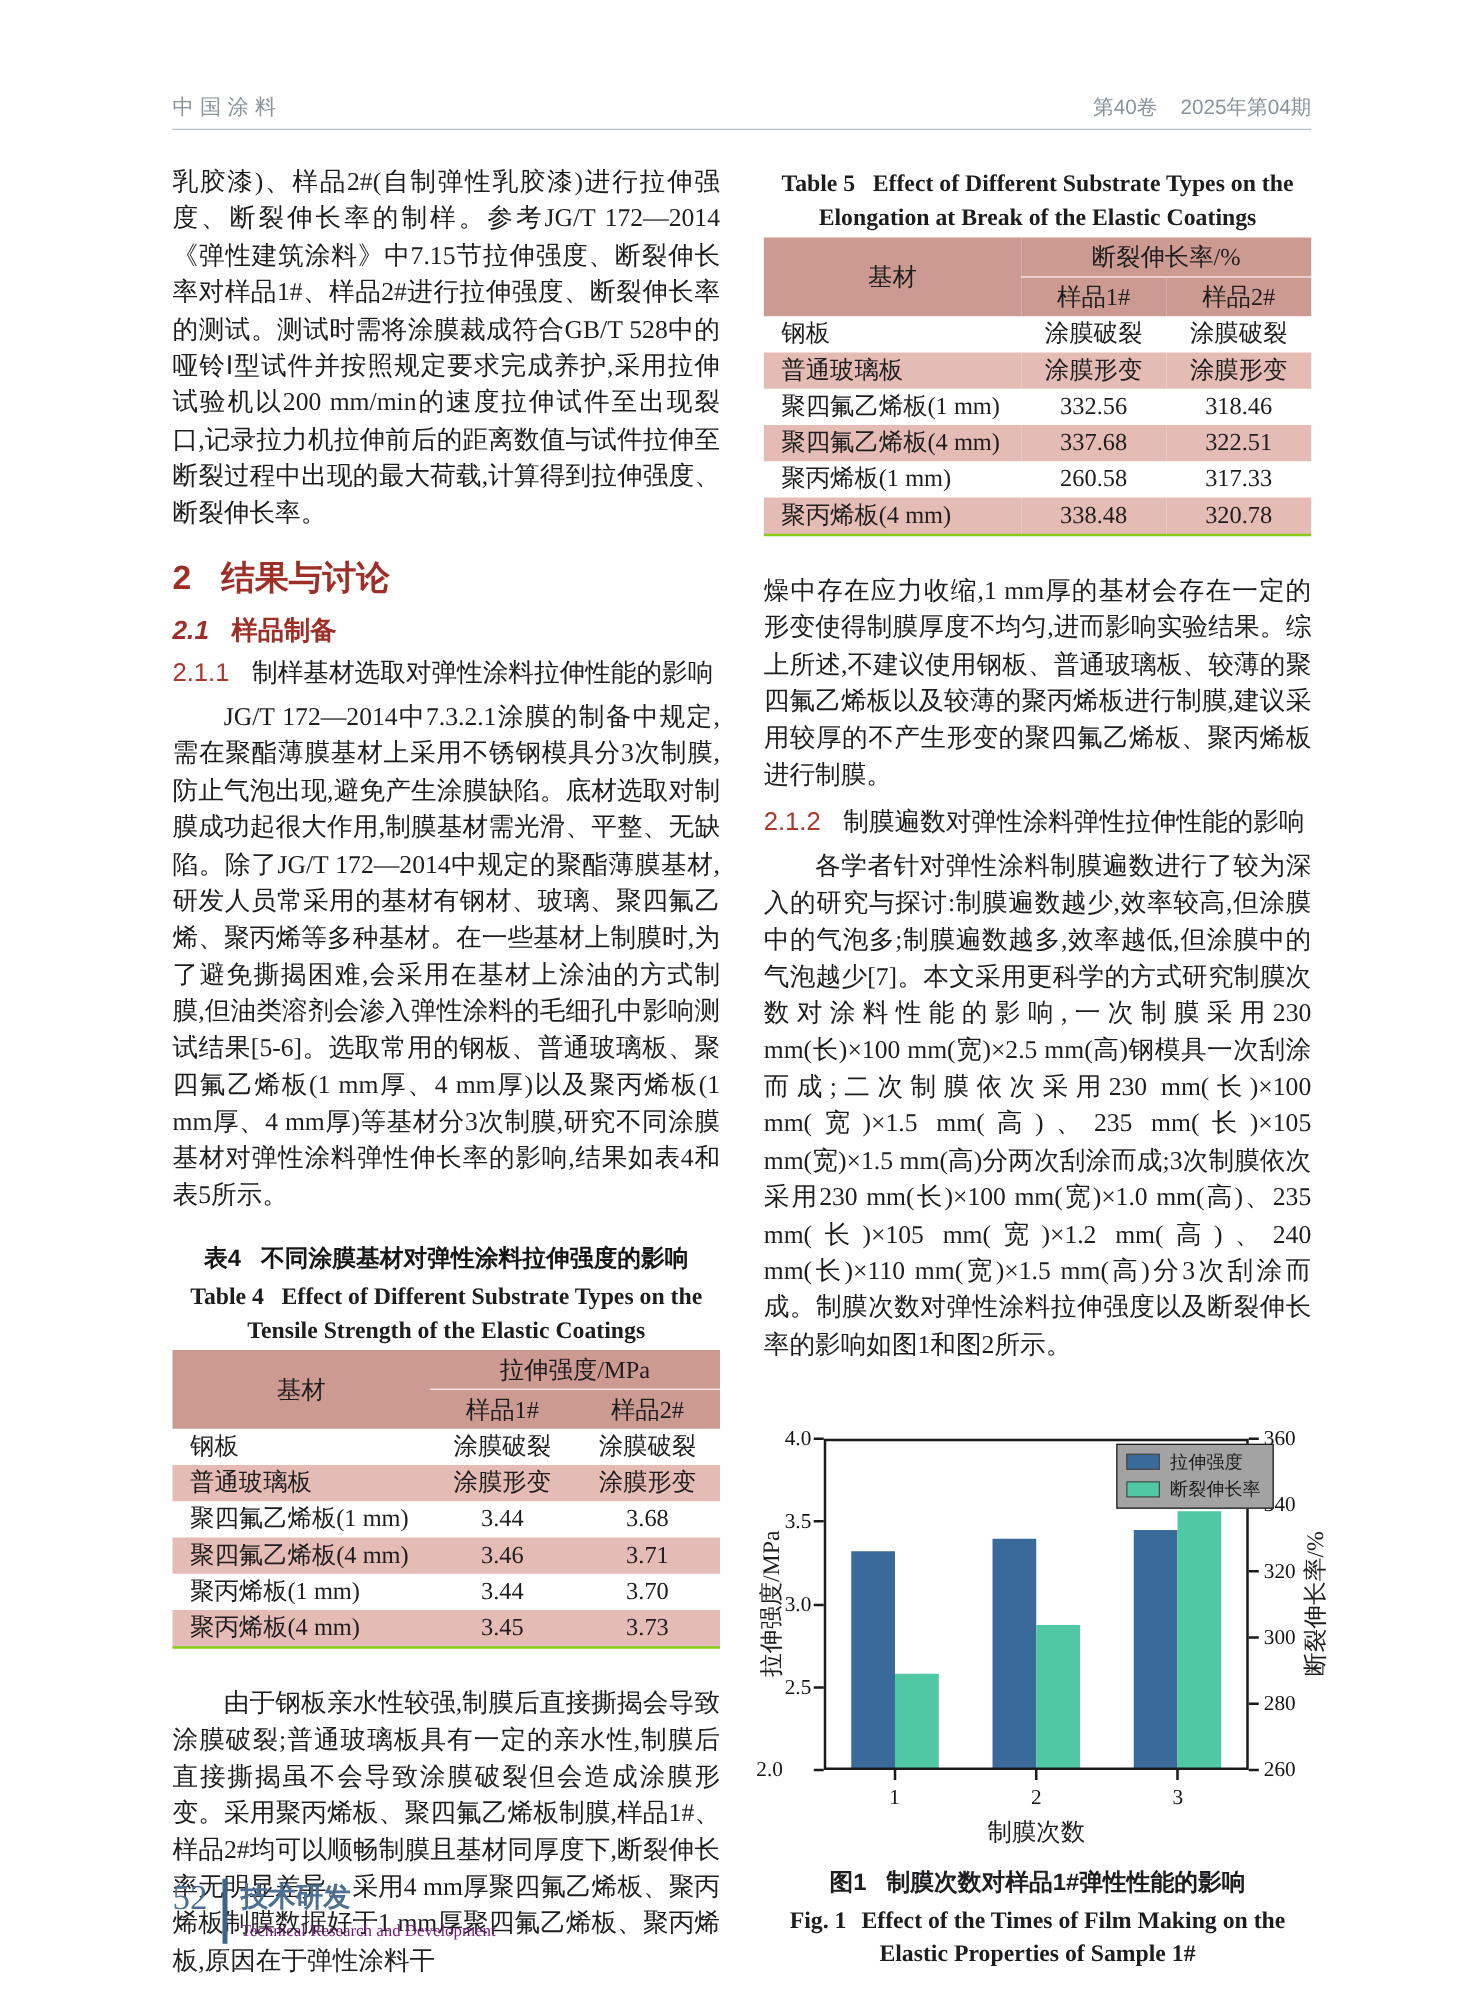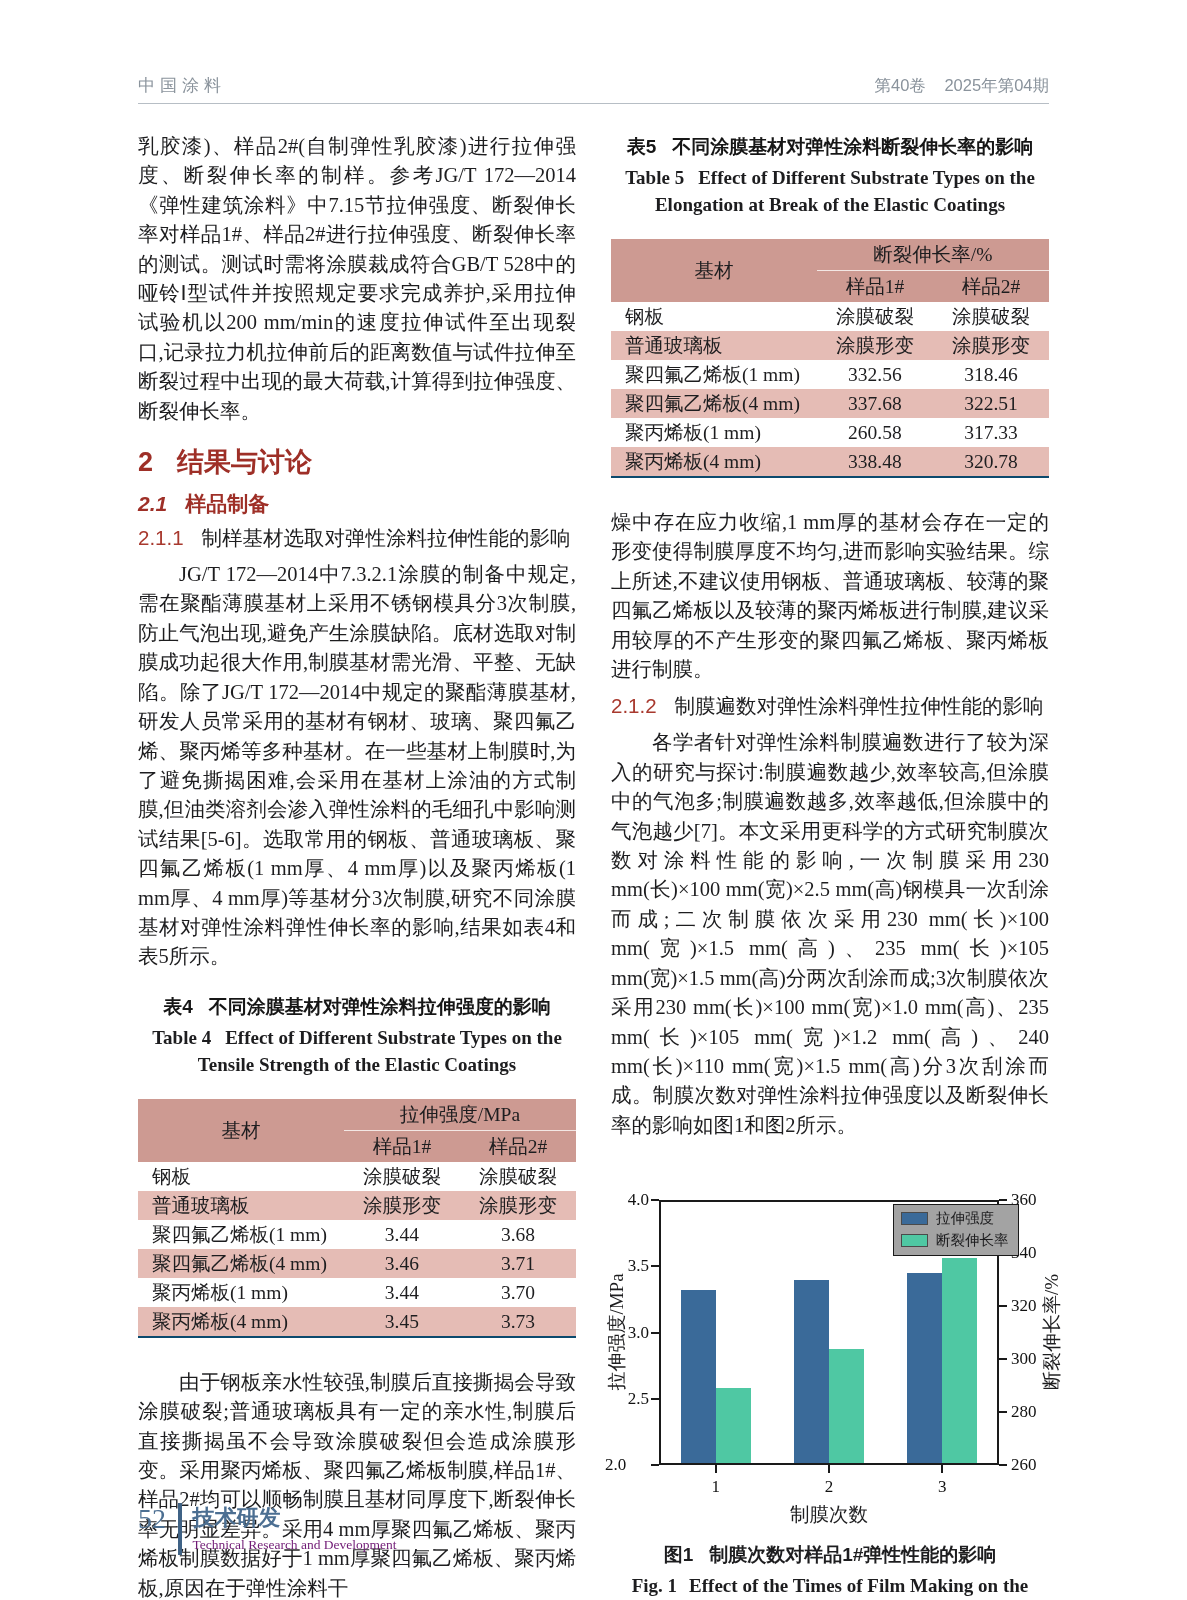--- a/index.html
+++ b/index.html
@@ -36,22 +36,22 @@
   .h-l3 .h-title { color:#1d1d1f; }
 
   
   .tbl-block { margin-top:22px; margin-bottom:30px; }
   .tbl-caption-cn { text-align:center; font-family:"Liberation Sans", sans-serif;
     font-weight:bold; font-size:19px; color:#161616; }
   .tbl-caption-cn .cap-label { margin-right:16px; }
   .tbl-caption-en { text-align:center; font-weight:bold; font-size:19px;
     line-height:27px; margin-top:4px; }
   .tbl-caption-en .cap-label { margin-right:14px; }
-  table.data-table { width:100%; border-collapse:collapse; margin-top:21px;
-    font-size:19.5px; border-bottom:2px solid #0c4a6e; }
+  table.data-table { width:100%; border-collapse:collapse; margin-top:2px;
+    font-size:19.5px; border-bottom:2px solid #84cc16; }
   table.data-table thead { background:#cd9a92; }
   table.data-table th { font-weight:normal; text-align:center; padding:2px 0; }
   th.span-head { border-bottom:1px solid #f3e7e4; }
   table.data-table td { text-align:center; padding:3px 0; line-height:23px; }
   table.data-table td:first-child { text-align:left; padding-left:14px; }
   table.data-table col.c1 { width:47%; }
   table.data-table col.c2, table.data-table col.c3 { width:26.5%; }
   table.data-table tbody tr:nth-child(even) { background:#e5bcb5; }
 
   
@@ -175,23 +175,20 @@
         </tbody>
     </table>
   </div>
 
   <p class="body-text indent">由于钢板亲水性较强,制膜后直接撕揭会导致涂膜破裂;普通玻璃板具有一定的亲水性,制膜后直接撕揭虽不会导致涂膜破裂但会造成涂膜形变。采用聚丙烯板、聚四氟乙烯板制膜,样品1#、样品2#均可以顺畅制膜且基材同厚度下,断裂伸长率无明显差异。采用4 mm厚聚四氟乙烯板、聚丙烯板制膜数据好于1 mm厚聚四氟乙烯板、聚丙烯板,原因在于弹性涂料干</p>
 </div>
 
 <div class="col col-right">
 
   <div class="tbl-block" style="margin-top:16px;">
-    <div class="tbl-caption-cn">
-      <span class="cap-label">表5</span><span>不同涂膜基材对弹性涂料断裂伸长率的影响</span>
-    </div>
     <div class="tbl-caption-en">
       <span class="cap-label">Table 5</span><span>Effect of Different Substrate Types on the Elongation at Break of the Elastic Coatings</span>
     </div>
     <table class="data-table">
       <colgroup>
           <col class="c1">
           <col class="c2">
           <col class="c3">
         </colgroup>
       <thead>

